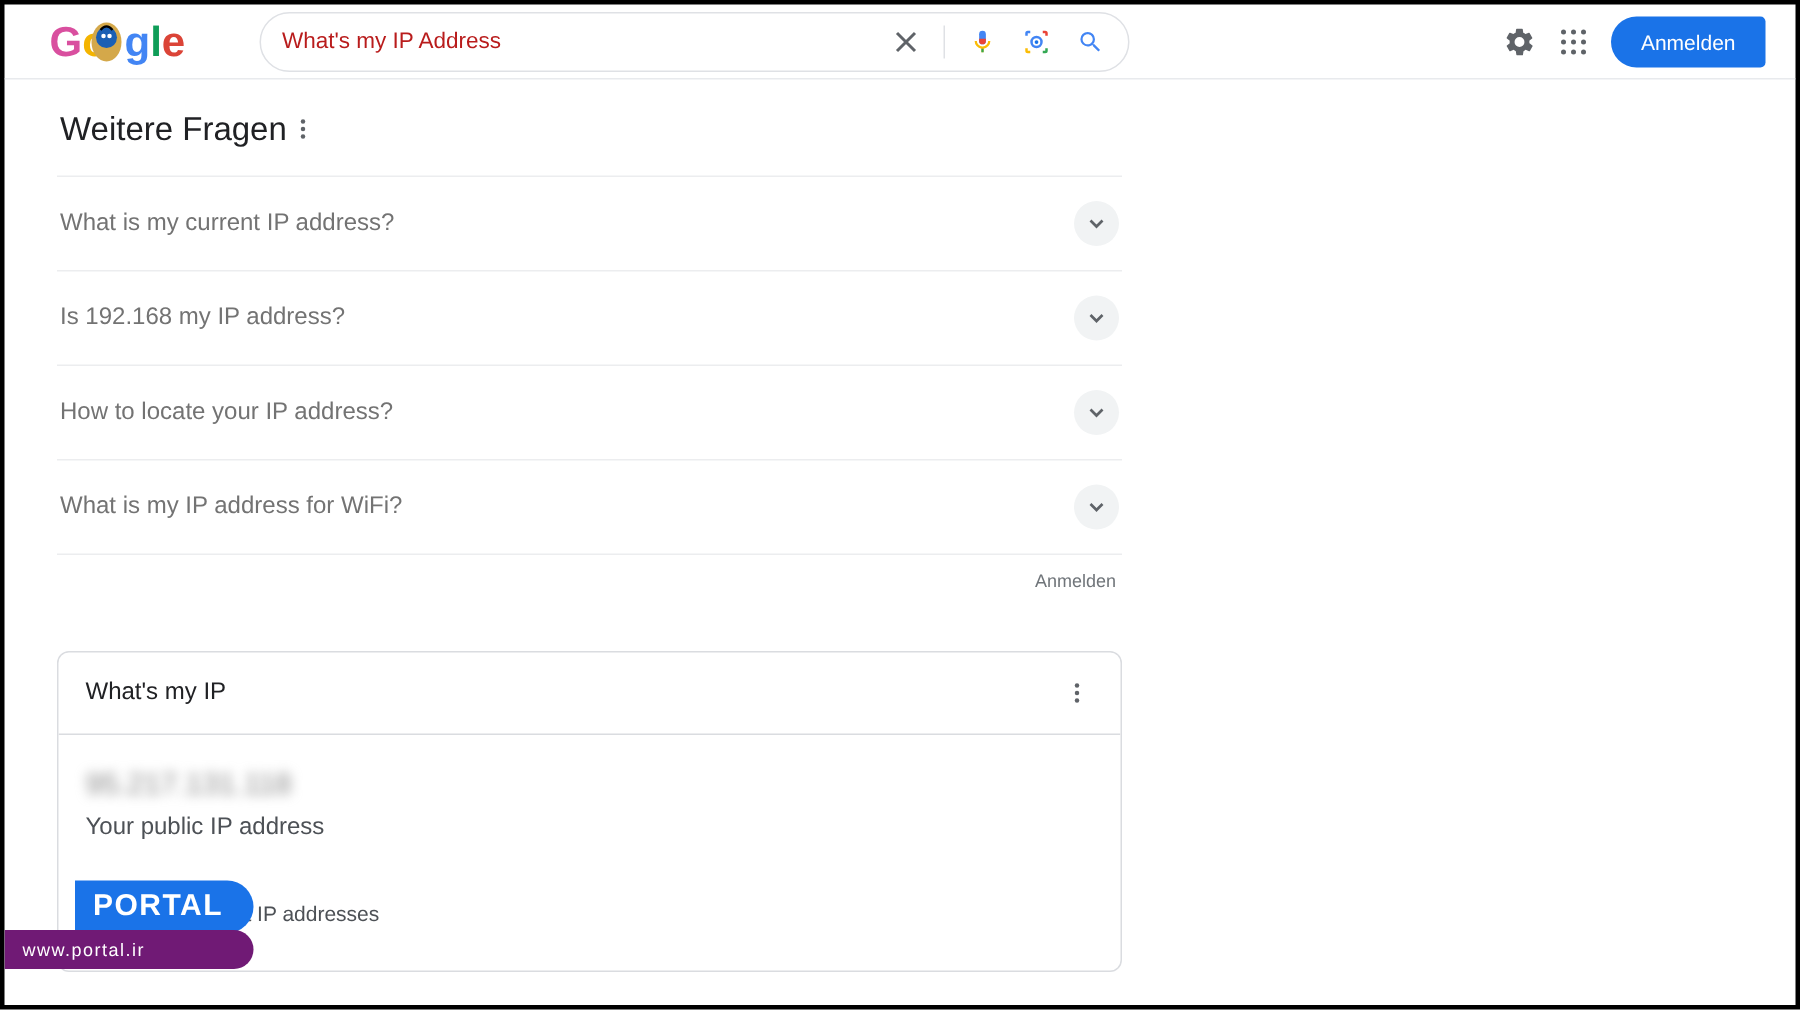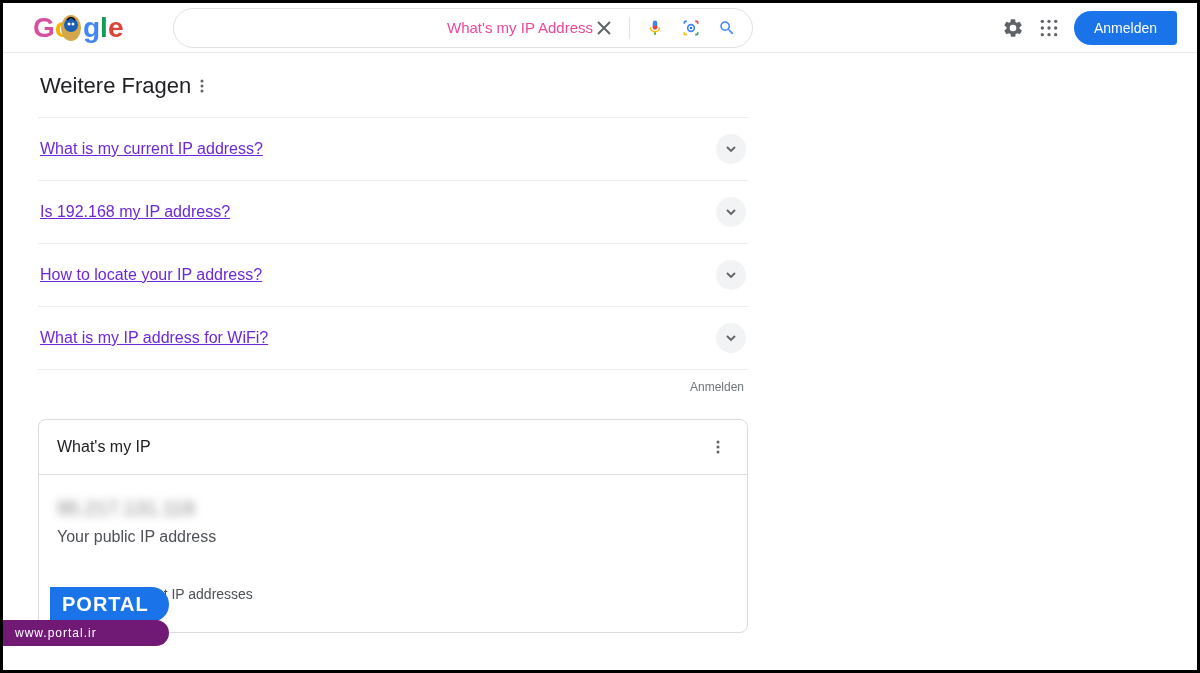--- a/index.html
+++ b/index.html
@@ -3,41 +3,41 @@
 <meta charset="utf-8">
 <style>
 * { margin: 0; padding: 0; box-sizing: border-box; font-family: Arial, sans-serif; }
 body { background: #fff; width: 1200px; height: 673px; position: relative; border: 3px solid #000; overflow: hidden; }
 
 .header { display: flex; align-items: center; padding: 8px 20px 8px 30px; border-bottom: 1px solid #e8eaed; height: 50px; }
 .logo { width: 100px; height: 34px; margin-right: 40px; display: flex; align-items: center; justify-content: center; position: relative; }
 .logo svg { width: 100%; height: 100%; }
 
 .search-wrap { flex: 0 0 580px; height: 40px; border: 1px solid #dfe1e5; border-radius: 24px; display: flex; align-items: center; padding: 0 14px; }
-.search-wrap input { flex: 1; border: none; outline: none; font-size: 15px; color: #ec4899; background: transparent; text-align: right; }
+.search-wrap input { flex: 1; border: none; outline: none; font-size: 15px; color: #b91c1c; background: transparent; }
 .search-icons { display: flex; align-items: center; gap: 14px; }
 .search-icons .divider { width: 1px; height: 22px; background: #dfe1e5; }
 .icon-btn { width: 22px; height: 22px; display: flex; align-items: center; justify-content: center; cursor: pointer; }
 
 .header-right { margin-left: auto; display: flex; align-items: center; gap: 14px; }
 .signin-btn { background: #1a73e8; color: #ffffff; border: none; padding: 9px 20px; border-radius: 20px 4px 4px 20px; font-size: 14px; font-weight: 500; cursor: pointer; }
 
 .content { padding: 20px 0 0 35px; width: 745px; }
 
 .section-header { display: flex; align-items: center; margin-bottom: 18px; padding-left: 2px;}
 .section-title { font-size: 22px; color: #202124; font-weight: 400; }
 
 .faq-list { border-top: 1px solid #ecedef; }
 .faq-item { display: flex; align-items: center; justify-content: space-between; padding: 16px 2px; border-bottom: 1px solid #ecedef; cursor: pointer; }
-.faq-text { font-size: 16px; color: #6d28d9; text-decoration: underline; }
+.faq-text { font-size: 16px; color: #737373; }
 .expand-btn { width: 30px; height: 30px; background: #f1f3f4; border-radius: 50%; display: flex; align-items: center; justify-content: center; }
 
 .feedback { text-align: right; font-size: 12px; color: #70757a; margin-top: 10px; padding-right: 4px; }
 
-.ip-card { margin-top: 25px; border: 1px solid #dadce0; border-radius: 8px; overflow: hidden; }
+.ip-card { margin-top: 40px; border: 1px solid #dadce0; border-radius: 8px; overflow: hidden; }
 .ip-card-header { display: flex; align-items: center; justify-content: space-between; padding: 16px 18px; border-bottom: 1px solid #dadce0; }
 .ip-card-title { font-size: 16px; color: #202124; }
 .ip-card-body { padding: 22px 18px 30px 18px; }
 .ip-value { font-size: 20px; color: #878787; filter: blur(4px); margin-bottom: 8px; user-select: none; }
 .ip-label { font-size: 16px; color: #4d5156; }
 .ip-learn { font-size: 14px; color: #4d5156; margin-top: 40px; }
 
 .watermark { position: absolute; left: 0; bottom: 24px; }
 .wm-top { background: #1a73e8; color: #fff; font-size: 20px; font-weight: 700; padding: 6px 20px 6px 12px; border-radius: 0 18px 18px 0; letter-spacing: 1px; margin-left: 47px; }
 .wm-bot { background: #701a75; color: #fff; font-size: 12px; padding: 6px 18px 6px 12px; border-radius: 0 18px 18px 0; margin-top: -2px; letter-spacing: 1px;}

